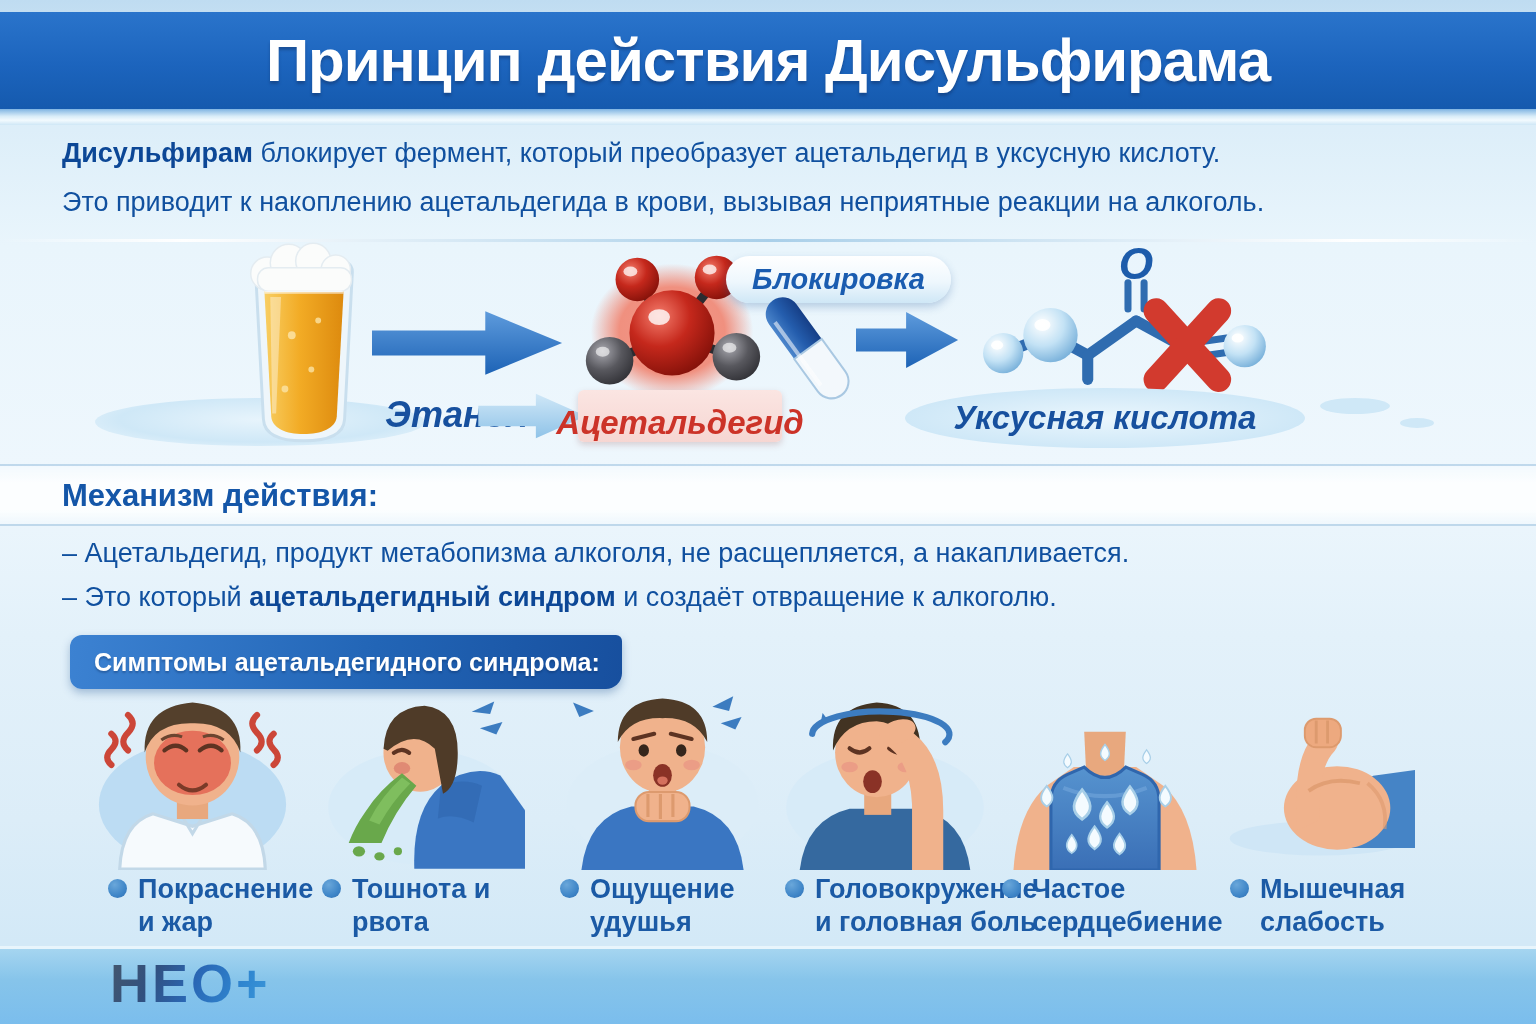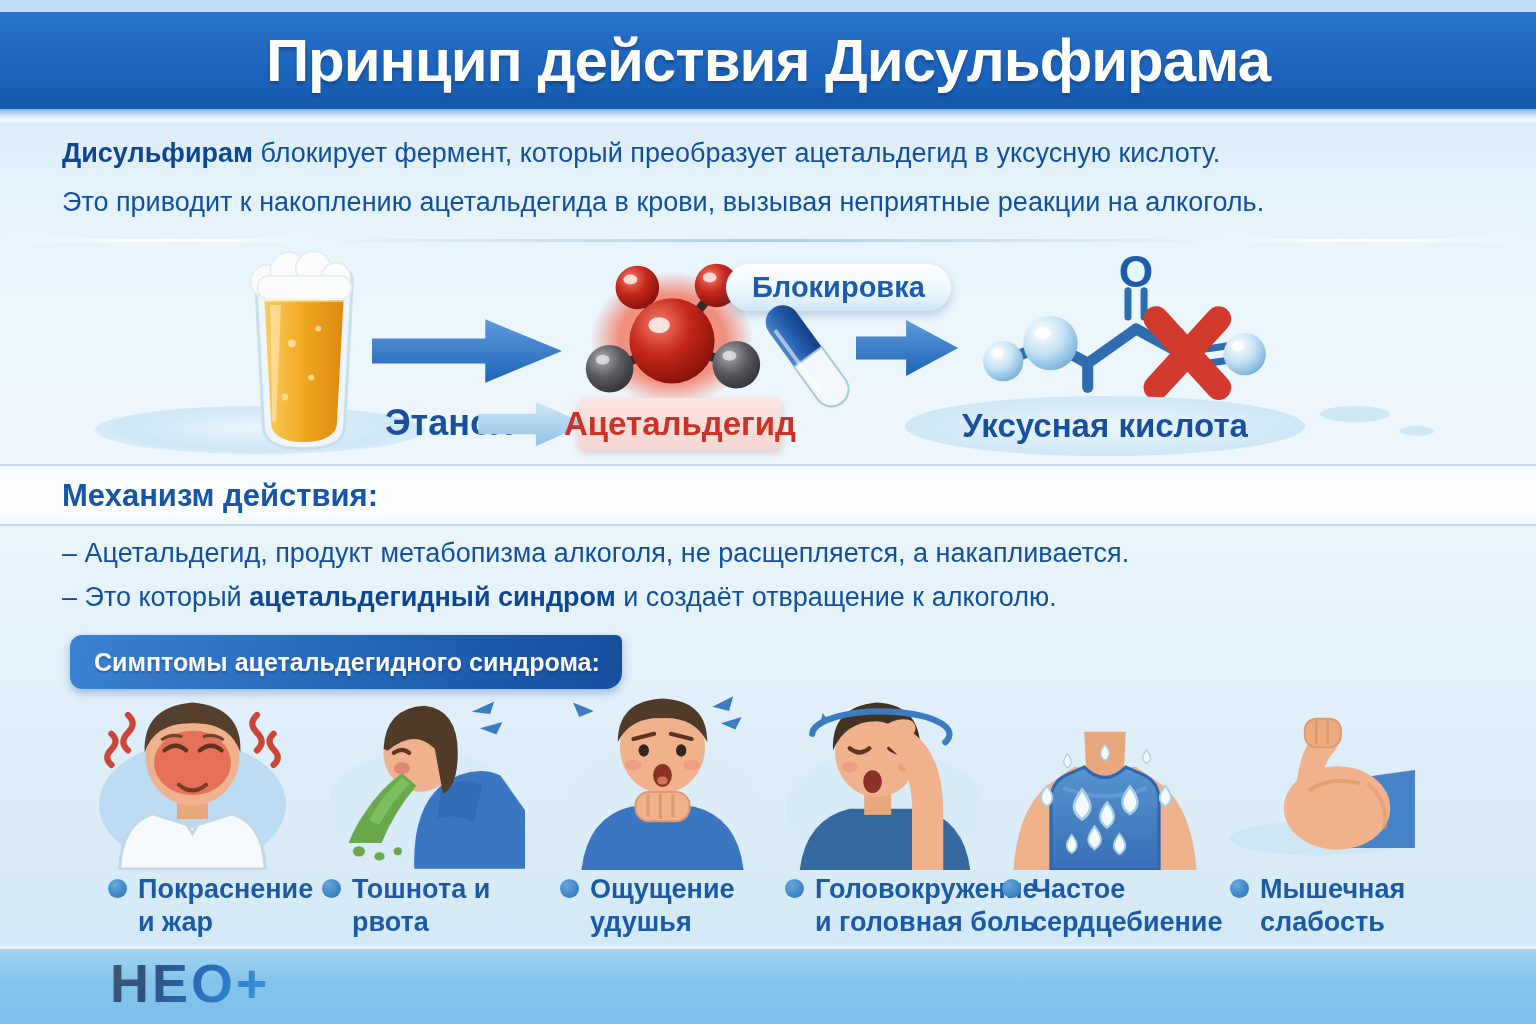--- a/index.html
+++ b/index.html
@@ -25,35 +25,35 @@
   
   .intro{position:absolute;left:62px;top:140px;width:1440px;color:#10509f;font-size:27px;line-height:1.0;}
   .intro p{margin:0 0 22px 0;}
   .intro b{font-weight:bold;color:#0c4796;}
   .divider{
     position:absolute;left:0;width:100%;height:3px;
     background:linear-gradient(90deg,rgba(255,255,255,0),#ffffff 12%,#a9cfe9 50%,#ffffff 88%,rgba(255,255,255,0));
   }
   .divider.d1{top:239px;}
   
-  .diagram{position:absolute;left:0;top:244px;width:1423px;height:222px;}
+  .diagram{position:absolute;left:0;top:236px;width:1423px;height:222px;font-style:italic;}
   .puddle{position:absolute;background:radial-gradient(ellipse at 50% 45%,#e7f4fc 0%,#cfe8f7 60%,rgba(207,232,247,0));border-radius:50%;}
   .abs{position:absolute;}
   .badge{
     position:absolute;left:726px;top:20px;padding:7px 26px;border-radius:28px;
     background:linear-gradient(180deg,#ffffff 0%,#eef7fd 55%,#cfe7f6 100%);
     box-shadow:0 4px 8px rgba(60,110,170,.3);
     color:#1a5cb0;font-size:29px;font-weight:bold;
   }
   .label-ethanol{position:absolute;left:385px;top:158px;color:#17509e;font-size:36px;font-weight:bold;}
   .label-acetaldehyde{
     position:absolute;left:578px;top:154px;width:204px;height:52px;border-radius:6px;
     background:linear-gradient(180deg,#fbe5e2 0%,#f6d6d2 100%);
     box-shadow:0 3px 6px rgba(150,90,90,.25);
-    display:flex;align-items:center;justify-content:center;
+    display:flex;align-items:flex-end;justify-content:center;
     color:#cc3328;font-size:33px;font-weight:bold;
   }
   .acetic-puddle{
     position:absolute;left:905px;top:152px;width:400px;height:60px;border-radius:50%;
     background:radial-gradient(ellipse at 50% 50%,#eaf6fd 0%,#cde7f7 75%,rgba(205,231,247,0));
     display:flex;align-items:center;justify-content:center;
   }
   .acetic-puddle span{color:#17509e;font-size:33px;font-weight:bold;}
   .splash{position:absolute;background:#cfe8f7;border-radius:50%;}
   

